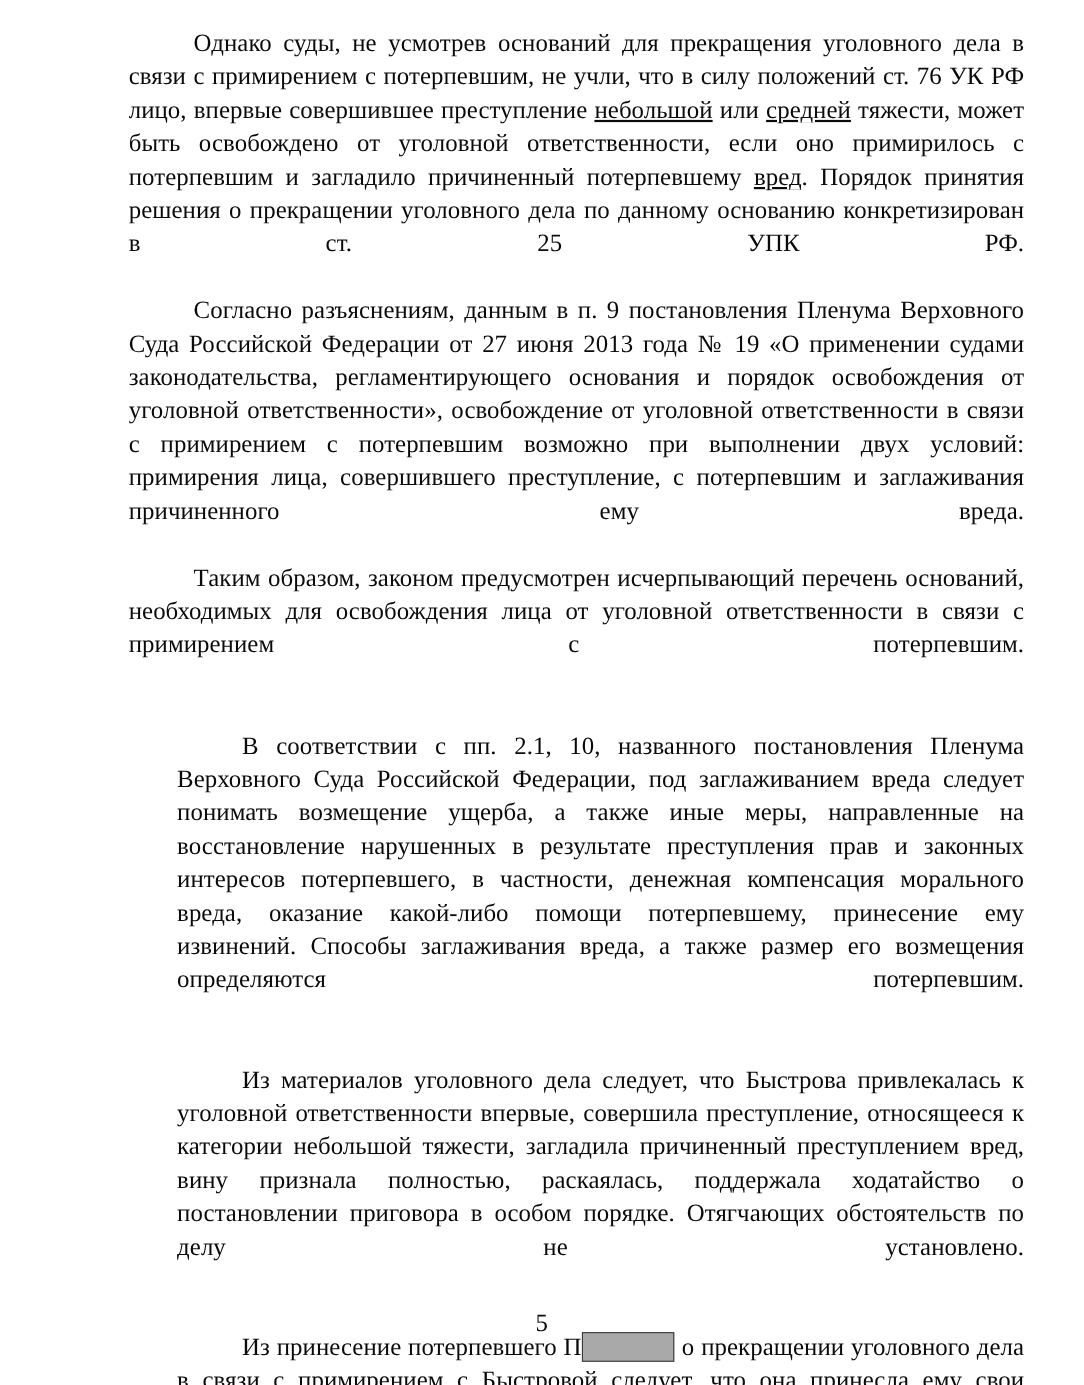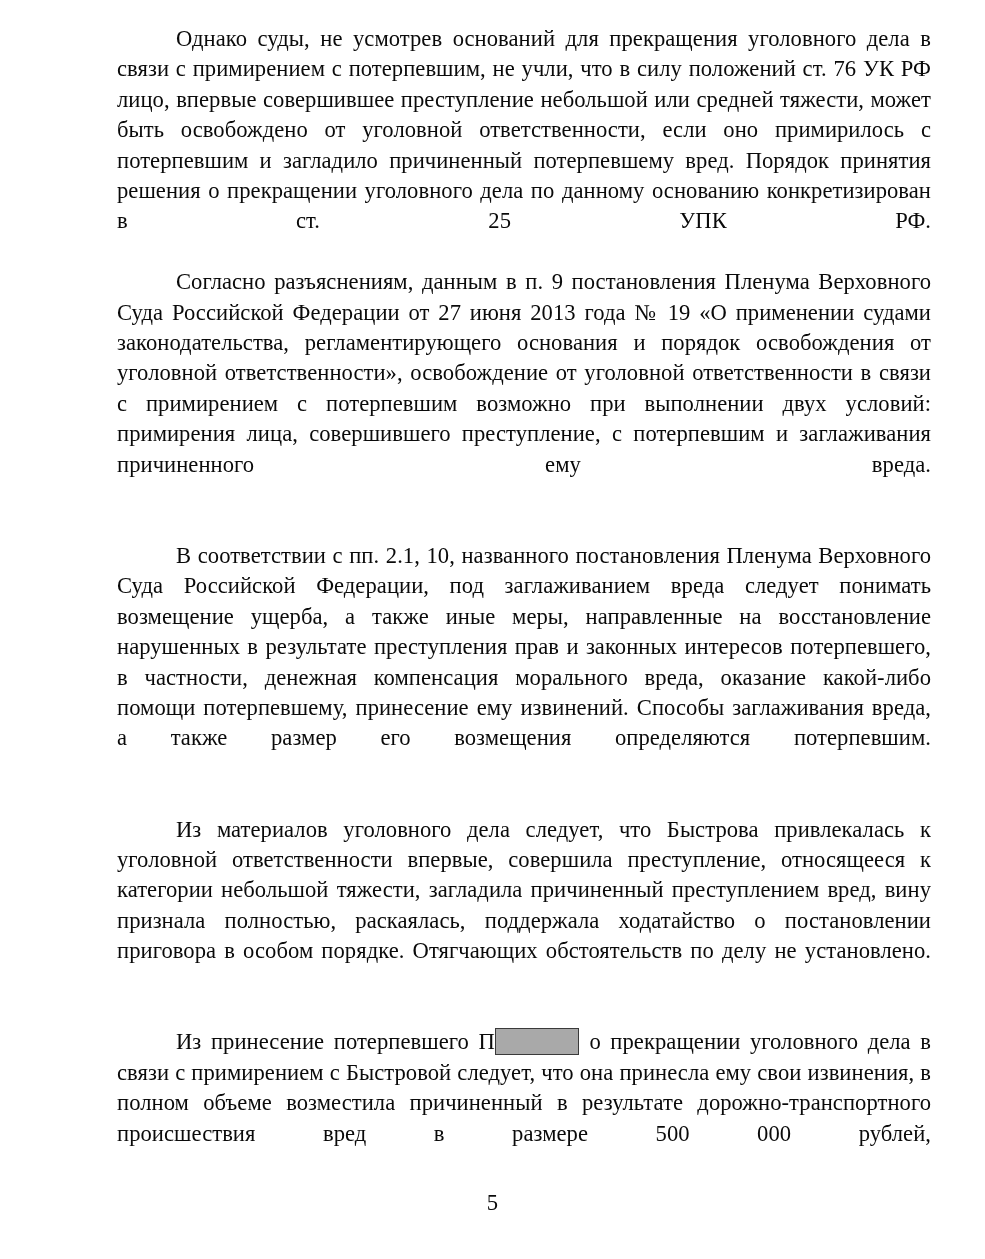--- a/index.html
+++ b/index.html
@@ -40,30 +40,32 @@
     text-indent: 59px;
     font-size: 22.6px;
     line-height: 30.4px;
     letter-spacing: 0.05px;
     word-spacing: 0.2px;
     -webkit-font-smoothing: none;
   }
 
   p.para.gap-before {
     margin-top: 30.4px;
+    margin-left: 44px;
   }
 
   
   p.para::after {
     content: "";
     display: inline-block;
     width: 100%;
   }
 
   .u {
+    text-decoration: underline;
     text-decoration-thickness: 1.6px;
     text-underline-offset: 2px;
     margin-top: 48px;
   }
 
   .redaction {
     display: inline-block;
     width: 84px;
     height: 27px;
     background: #a9a9a9;
@@ -86,20 +88,21 @@
   }
 </style>
 </head>
 <body>
 
 <div class="page">
 
   <div class="textblock">
       <p class="para"><span>Однако суды, не усмотрев оснований для прекращения уголовного дела в связи с примирением с потерпевшим, не учли, что в силу положений ст. 76 УК РФ лицо, впервые совершившее преступление </span><span class="u">небольшой</span><span> или </span><span class="u">средней</span><span> тяжести, может быть освобождено от уголовной ответственности, если оно примирилось с потерпевшим и загладило причиненный потерпевшему </span><span class="u">вред</span><span>. Порядок принятия решения о прекращении уголовного дела по данному основанию конкретизирован в ст. 25 УПК РФ.</span></p>
       <p class="para"><span>Согласно разъяснениям, данным в п. 9 постановления Пленума Верховного Суда Российской Федерации от 27 июня 2013 года № 19 «О применении судами законодательства, регламентирующего основания и порядок освобождения от уголовной ответственности», освобождение от уголовной ответственности в связи с примирением с потерпевшим возможно при выполнении двух условий: примирения лица, совершившего преступление, с потерпевшим и заглаживания причиненного ему вреда.</span></p>
+      <p class="para"><span>Таким образом, законом предусмотрен исчерпывающий перечень оснований, необходимых для освобождения лица от уголовной ответственности в связи с примирением с потерпевшим.</span></p>
       <p class="para gap-before"><span>В соответствии с пп. 2.1, 10, названного постановления Пленума Верховного Суда Российской Федерации, под заглаживанием вреда следует понимать возмещение ущерба, а также иные меры, направленные на восстановление нарушенных в результате преступления прав и законных интересов потерпевшего, в частности, денежная компенсация морального вреда, оказание какой-либо помощи потерпевшему, принесение ему извинений. Способы заглаживания вреда, а также размер его возмещения определяются потерпевшим.</span></p>
       <p class="para gap-before"><span>Из материалов уголовного дела следует, что Быстрова привлекалась к уголовной ответственности впервые, совершила преступление, относящееся к категории небольшой тяжести, загладила причиненный преступлением вред, вину признала полностью, раскаялась, поддержала ходатайство о постановлении приговора в особом порядке. Отягчающих  обстоятельств по делу не установлено.</span></p>
       <p class="para gap-before"><span>Из принесение потерпевшего П</span><span class="redaction"></span> <span>о прекращении уголовного дела в связи с примирением с Быстровой следует, что она принесла ему свои извинения, в полном объеме возместила причиненный в результате дорожно-транспортного происшествия вред в размере 500 000 рублей,</span></p>
     </div>
 
   <div class="pagenum">5</div>
 
 </div>
 
 </body></html>

